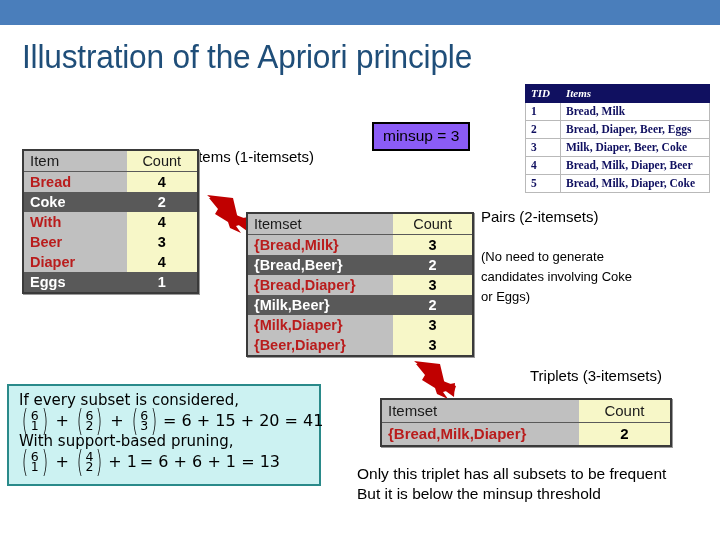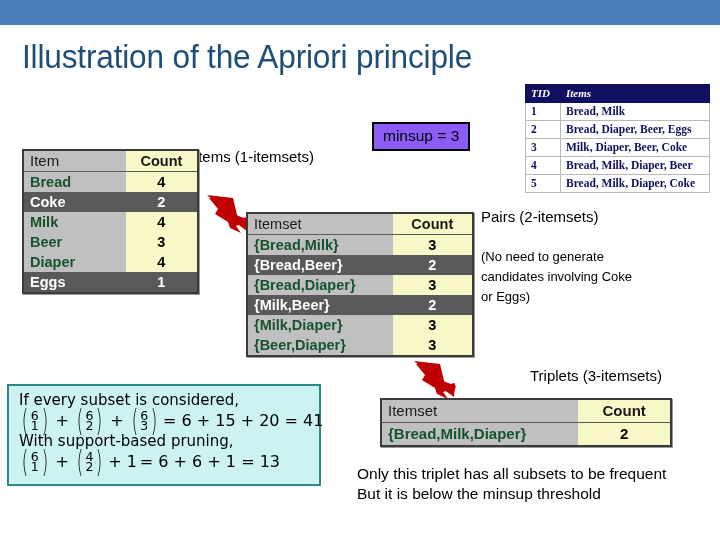--- a/index.html
+++ b/index.html
@@ -51,29 +51,29 @@
     padding: 0 6px;
     border: 0;
     height: 20px;
     line-height: 20px;
     font-size: 14.5px;
     white-space: nowrap;
   }
   .count-table tr.hdr td {
     background: #c0c0c0;
     color: #1a1a1a;
-    font-weight: bold;
+    font-weight: normal;
     border-bottom: 1px solid #5a5a5a;
   }
   .count-table tr.hdr td.count-col {
     background: #f7f7c8;
   }
   .count-table td.label-col {
     background: #c0c0c0;
-    color: #14532d;
+    color: #b91c1c;
     font-weight: bold;
     text-align: left;
   }
   .count-table td.count-col {
     background: #f7f7c8;
     color: #000000;
     font-weight: bold;
     text-align: center;
   }
   .count-table tr.hdr td.label-col { font-weight: normal; border-radius: 6px; }
@@ -273,21 +273,21 @@
     </tr>
     <tr>
       <td class="label-col">Bread</td>
       <td class="count-col">4</td>
     </tr>
     <tr class="pruned">
       <td class="label-col">Coke</td>
       <td class="count-col">2</td>
     </tr>
     <tr>
-      <td class="label-col">Milk</td>
+      <td class="label-col">With</td>
       <td class="count-col">4</td>
     </tr>
     <tr>
       <td class="label-col">Beer</td>
       <td class="count-col">3</td>
     </tr>
     <tr>
       <td class="label-col">Diaper</td>
       <td class="count-col">4</td>
     </tr>

